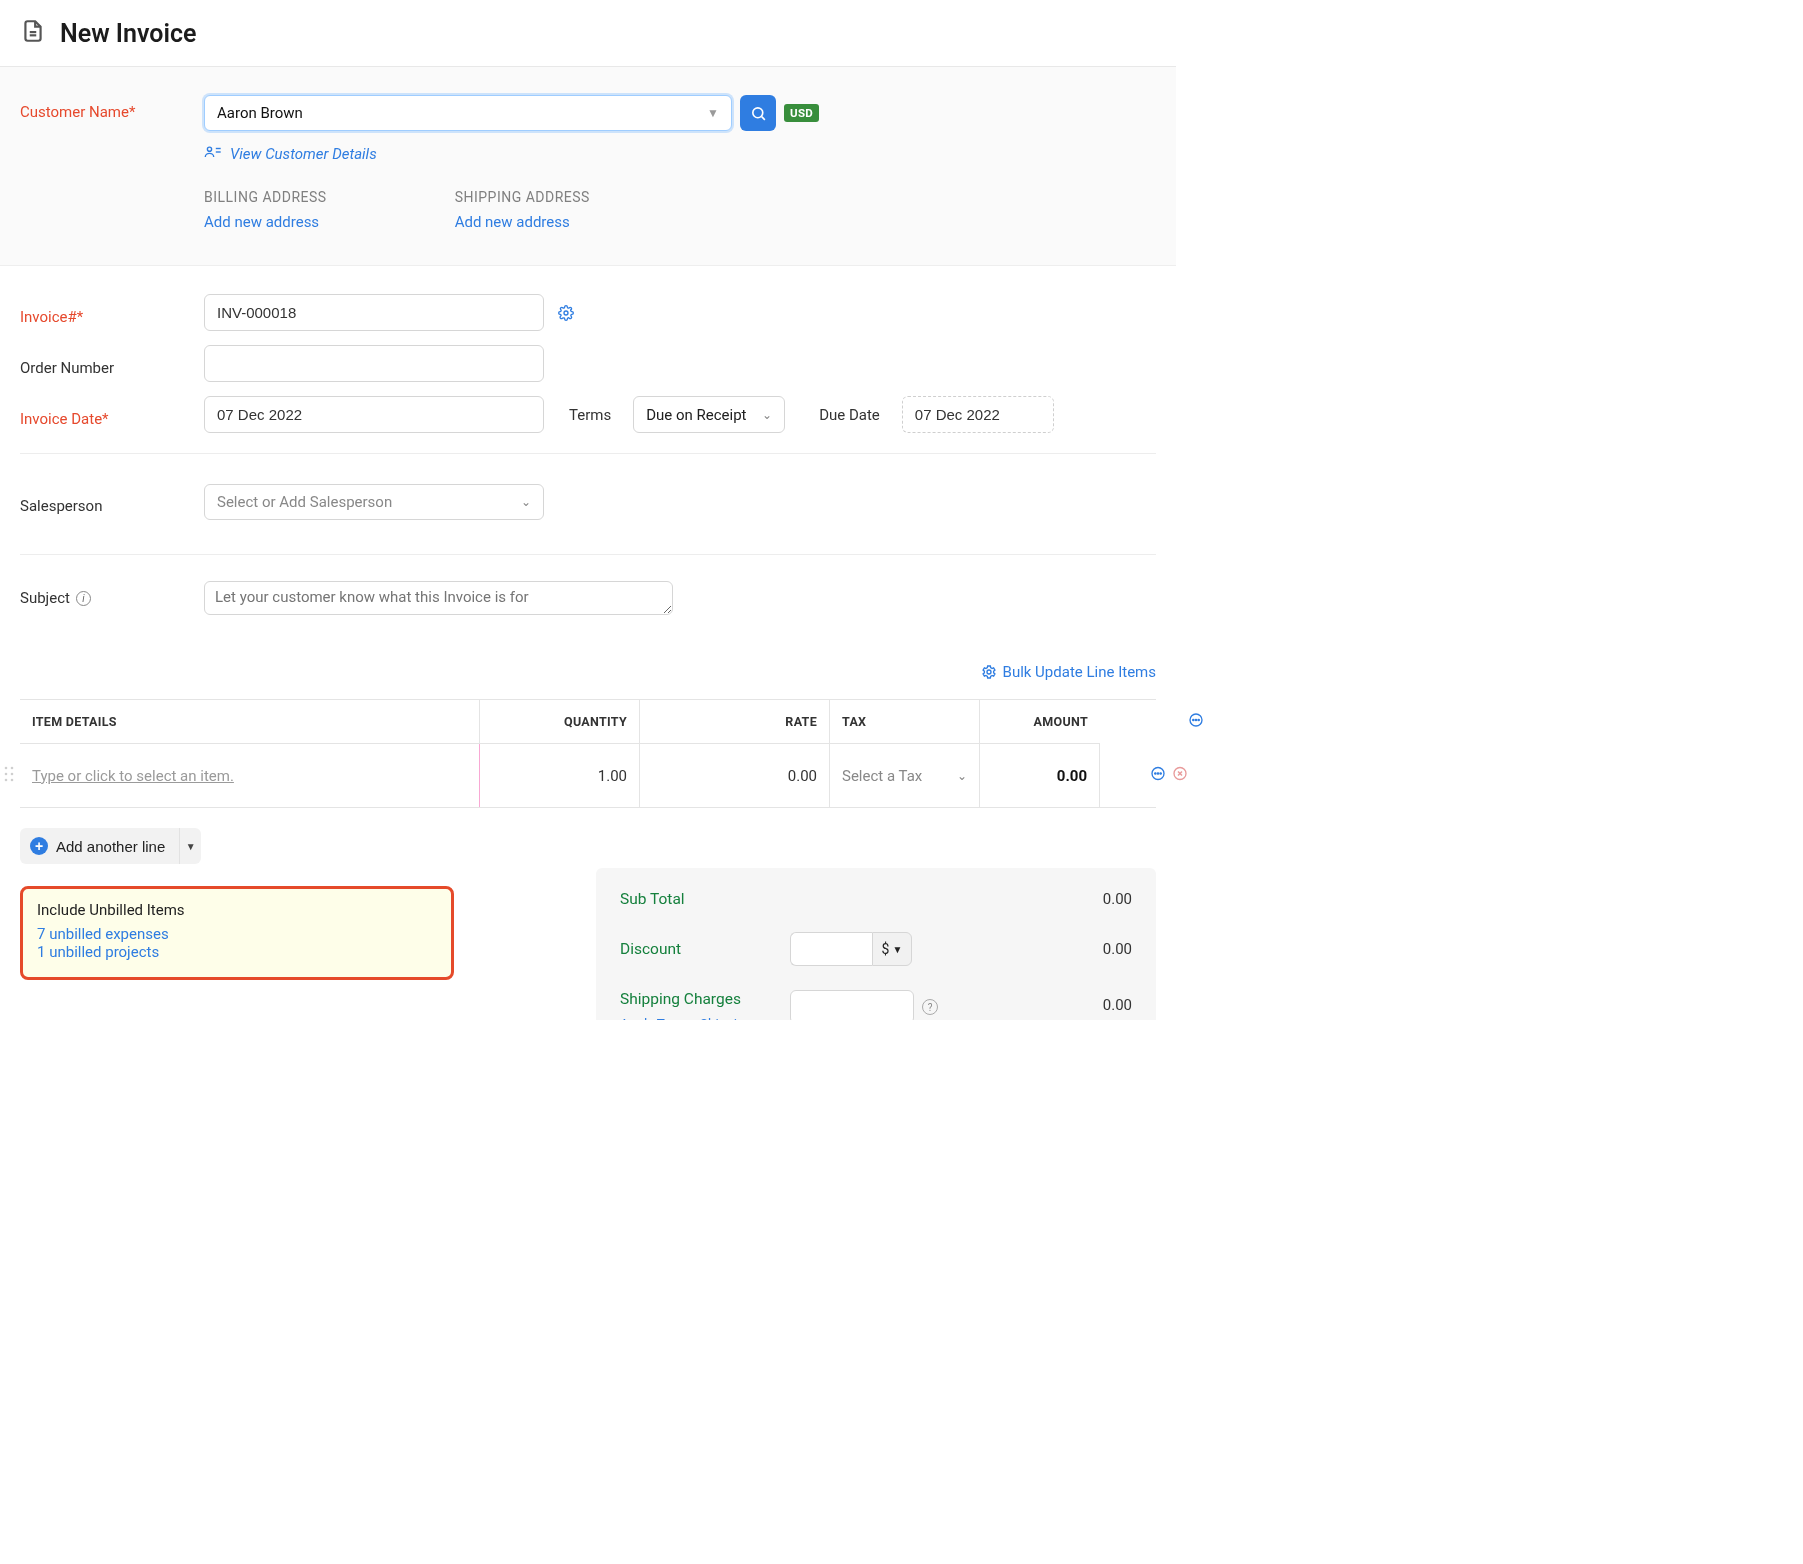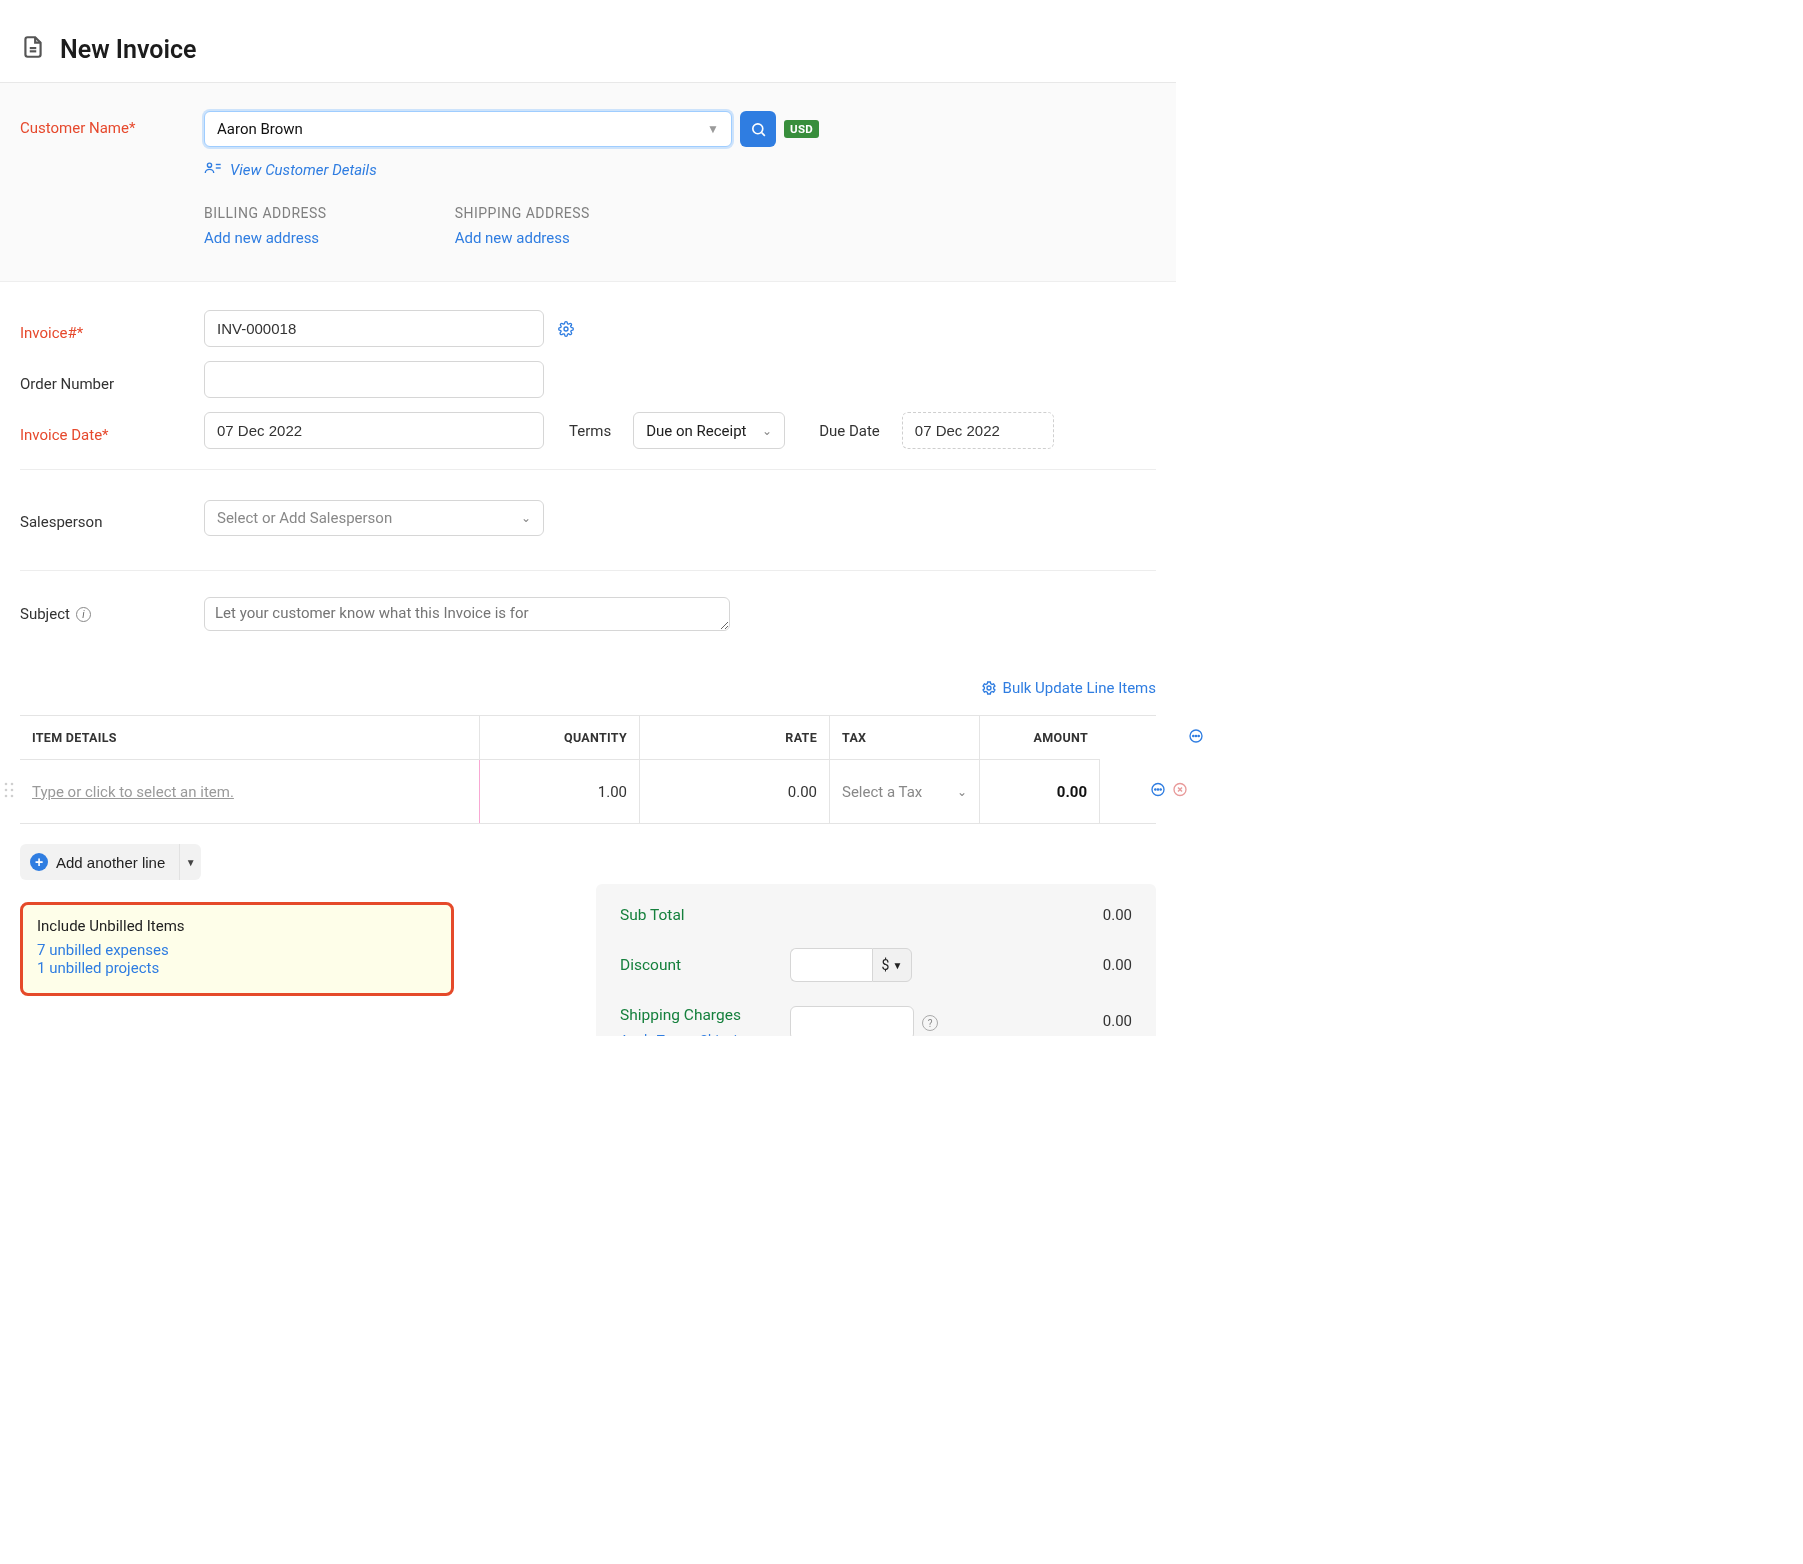--- a/index.html
+++ b/index.html
@@ -10,21 +10,21 @@
       background: #fff;
       width: 1803px;
     }
     .wrapper { width: 1176px; }
     
     
     .page-header {
       display: flex;
       align-items: center;
       gap: 14px;
-      padding: 34px 20px 18px;
+      padding: 18px 20px 18px;
       border-bottom: 1px solid #e8e8e8;
     }
     .page-header-icon svg { width: 26px; height: 26px; }
     .page-title { font-size: 25px; font-weight: 600; color: #1c1c1c; }
     
     
     .customer-block {
       background: #fafafa;
       padding: 28px 20px 34px;
       border-bottom: 1px solid #eee;
@@ -172,21 +172,21 @@
     .subject-row .field-label { display: flex; align-items: center; gap: 6px; }
     .info-icon {
       width: 15px; height: 15px;
       border: 1px solid #888;
       border-radius: 50%;
       display: inline-flex; align-items: center; justify-content: center;
       font-size: 10px; color: #666;
       font-style: italic;
     }
     .subject-textarea {
-      width: 526px; height: 34px;
+      width: 469px; height: 34px;
       border: 1px solid #d6d6d6;
       border-radius: 6px;
       padding: 6px 10px;
       font-size: 15px;
       font-family: inherit;
       resize: both;
       overflow: auto;
     }
     
     

